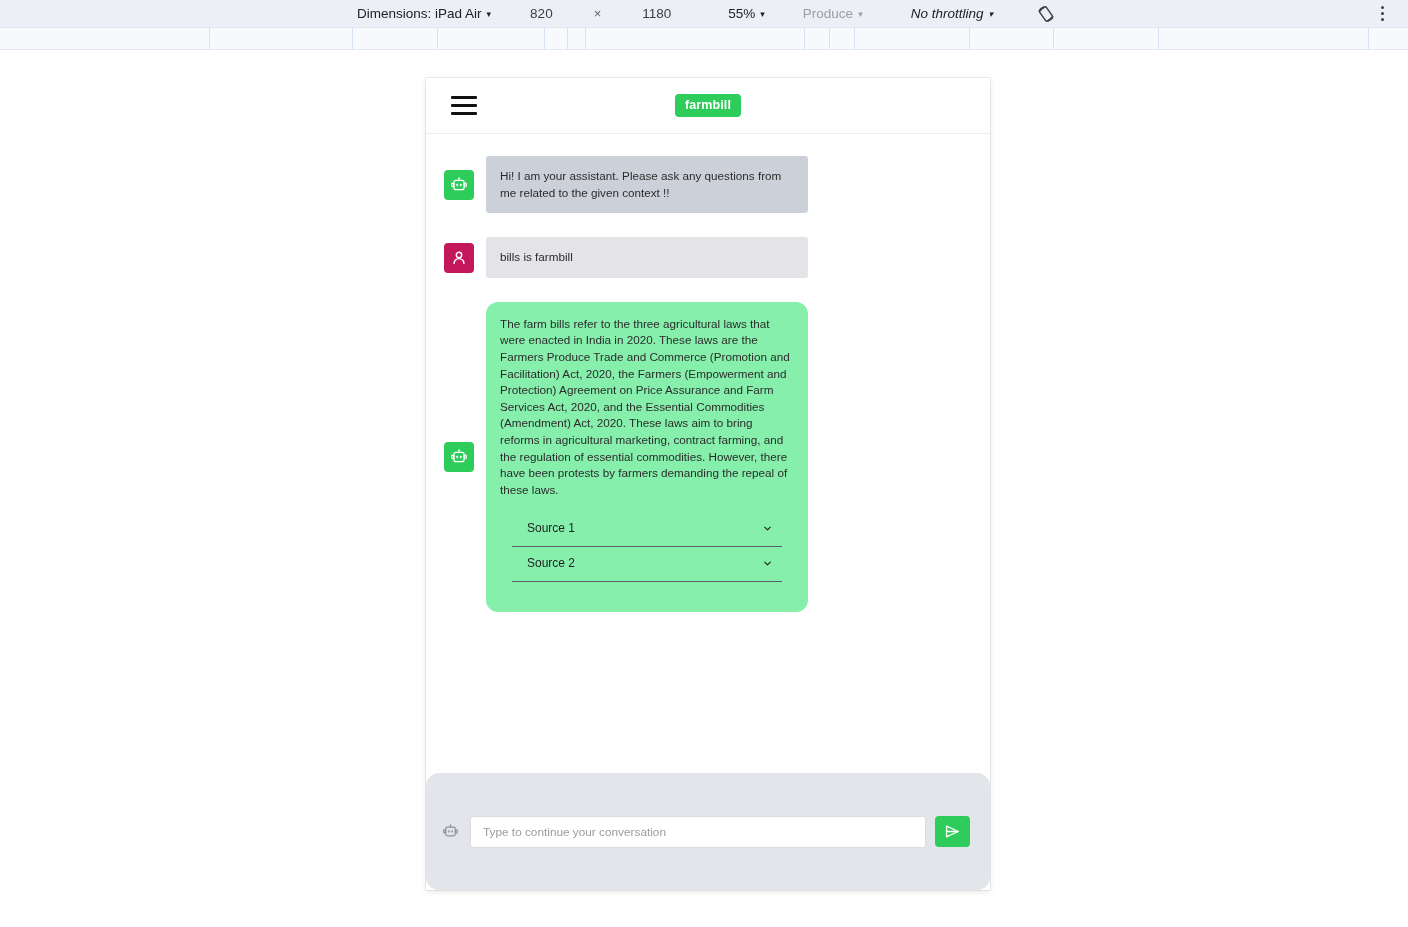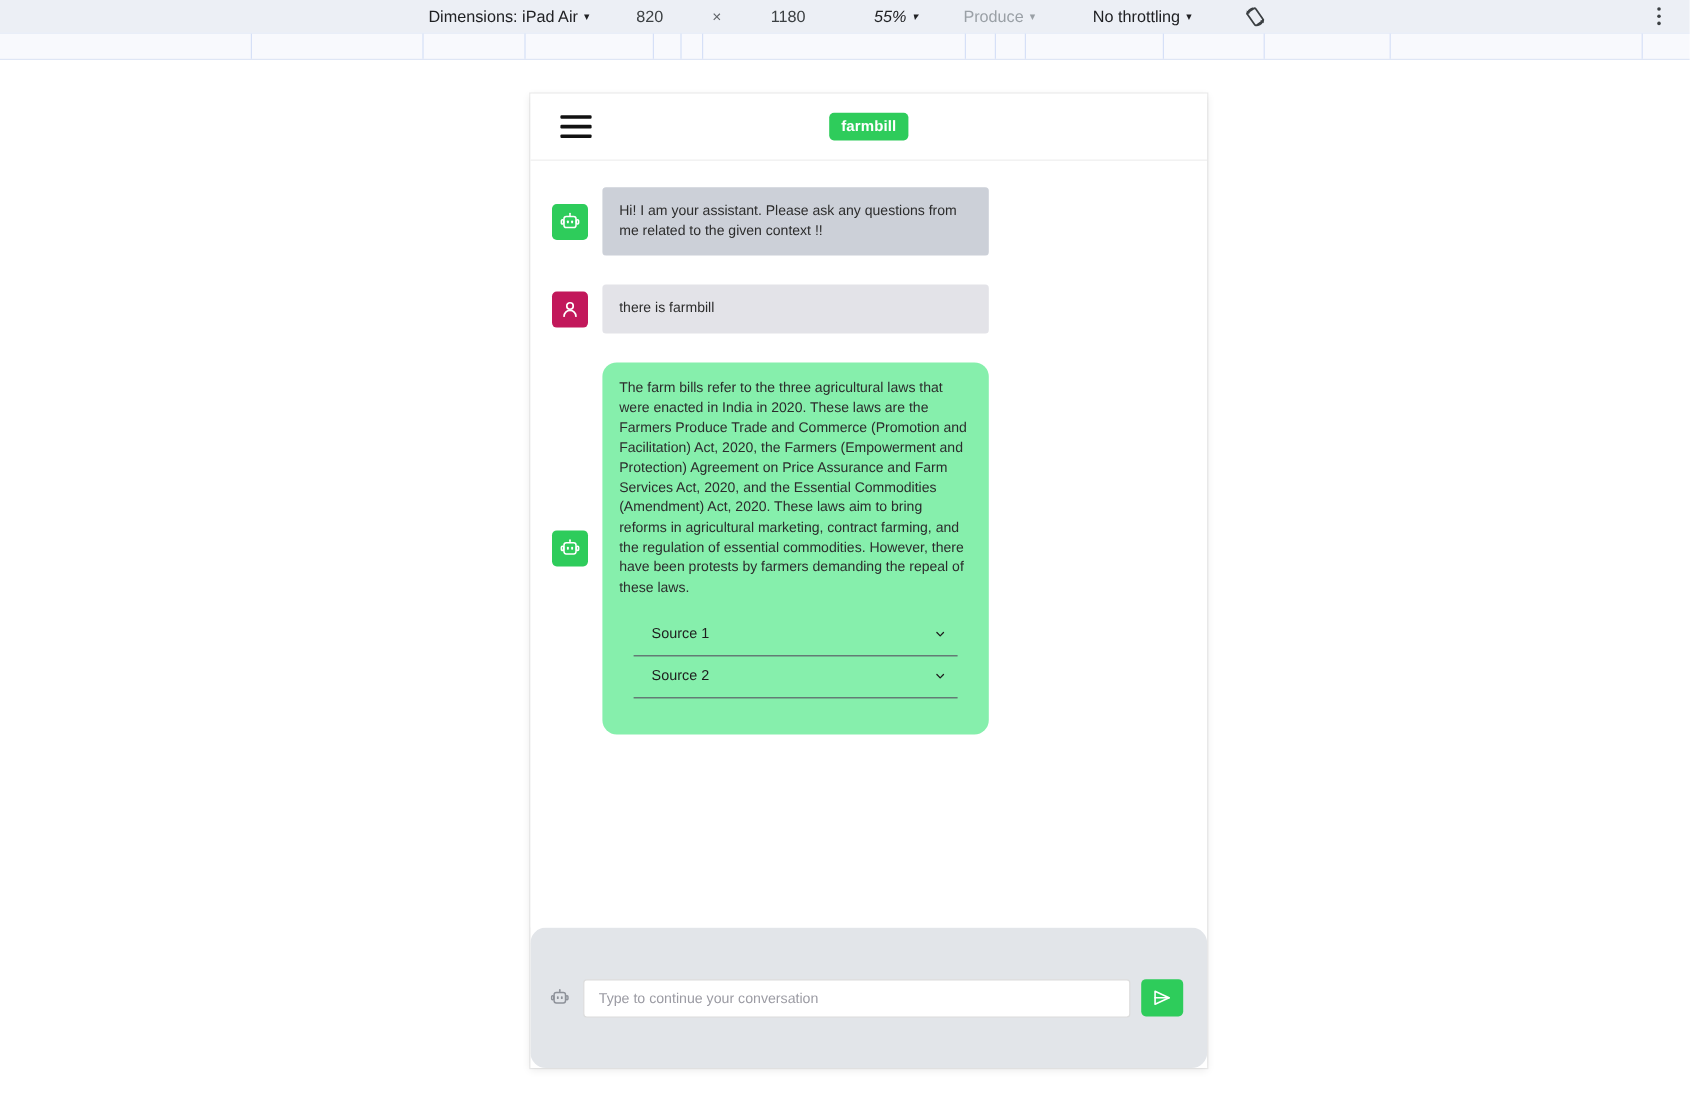--- a/index.html
+++ b/index.html
@@ -83,21 +83,21 @@
     border-top: 1px solid #dfe6f5;
     border-bottom: 1px solid #dfe6f5;
     display: flex;
     z-index: 5;
   }
   #bg-table .cell { border-right: 1px solid #d6e0f7; height: 100%; }
 
   
   #viewport-frame {
     position: absolute;
-    top: 78px; left: 442px;
+    top: 78px; left: 426px;
     width: 564px; height: 812px;
     background: #ffffff;
     box-shadow: 0 0 0 1px rgba(0,0,0,0.07), 0 2px 7px rgba(0,0,0,0.09);
     overflow: hidden;
     z-index: 10;
     display: flex;
     flex-direction: column;
   }
 
   
@@ -240,31 +240,31 @@
 
     <div class="dt-item">
       <span>Dimensions: iPad Air</span>
       <span class="dt-caret">▾</span>
     </div>
 
     <span class="dt-dim-value">820</span>
     <span class="dt-times">×</span>
     <span class="dt-dim-value">1180</span>
 
-    <div class="dt-item" style="margin-left:18px;font-style:italic;">
+    <div class="dt-item" style="margin-left:18px;">
       <span>55%</span>
       <span class="dt-caret">▾</span>
     </div>
 
     <div class="dt-item dt-muted" style="margin-left:8px;">
       <span>Produce</span>
       <span class="dt-caret">▾</span>
     </div>
 
-    <div class="dt-item" style="margin-left:18px;">
+    <div class="dt-item" style="margin-left:18px;font-style:italic;">
       <span>No throttling</span>
       <span class="dt-caret">▾</span>
     </div>
 
     <div class="dt-rotate">
       <svg width="22" height="22" viewBox="0 0 24 24" fill="none" stroke="#3c4043" stroke-width="1.6">
         <rect x="7.5" y="5" width="9" height="14" rx="1.6" transform="rotate(-35 12 12)"></rect>
         <path d="M4.6 9.2 A8 8 0 0 1 9.6 4.3" stroke-linecap="round"></path>
         <path d="M14.4 19.7 A8 8 0 0 0 19.4 14.8" stroke-linecap="round"></path>
         <path d="M4.2 6.3 L4.6 9.4 L7.6 8.6 Z" fill="#3c4043" stroke="none"></path>
@@ -324,21 +324,21 @@
       <div class="bubble bot">Hi! I am your assistant. Please ask any questions from me related to the given context !!</div>
     </div>
 
     <div class="msg-row align-mid">
       <div class="avatar user">
         <svg width="18" height="18" viewBox="0 0 24 24" fill="none" stroke="#ffffff" stroke-width="1.9">
           <circle cx="12" cy="8" r="3.6"></circle>
           <path d="M5.4 19.4 a6.6 6.6 0 0 1 13.2 0" stroke-linecap="round"></path>
         </svg>
       </div>
-      <div class="bubble user">there is farmbill</div>
+      <div class="bubble user">bills is farmbill</div>
     </div>
 
     <div class="msg-row align-mid">
       <div class="avatar bot">
         <svg width="18" height="18" viewBox="0 0 24 24" fill="none" stroke="#ffffff" stroke-width="1.7">
           <path d="M12 3.2 v2.3" stroke-linecap="round"></path>
           <circle cx="12" cy="2.6" r="0.9" fill="#ffffff" stroke="none"></circle>
           <rect x="5.3" y="5.8" width="13.4" height="12.3" rx="2.6"></rect>
           <rect x="2.4" y="9.6" width="2.5" height="4.6" rx="1.1"></rect>
           <rect x="19.1" y="9.6" width="2.5" height="4.6" rx="1.1"></rect>

